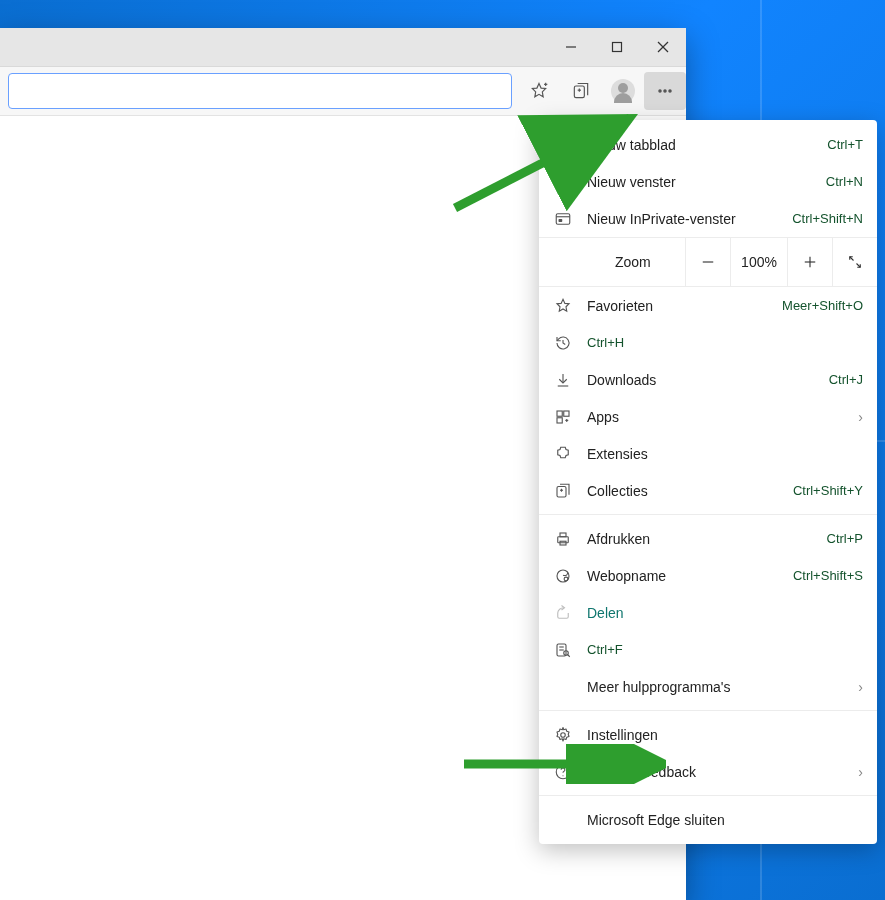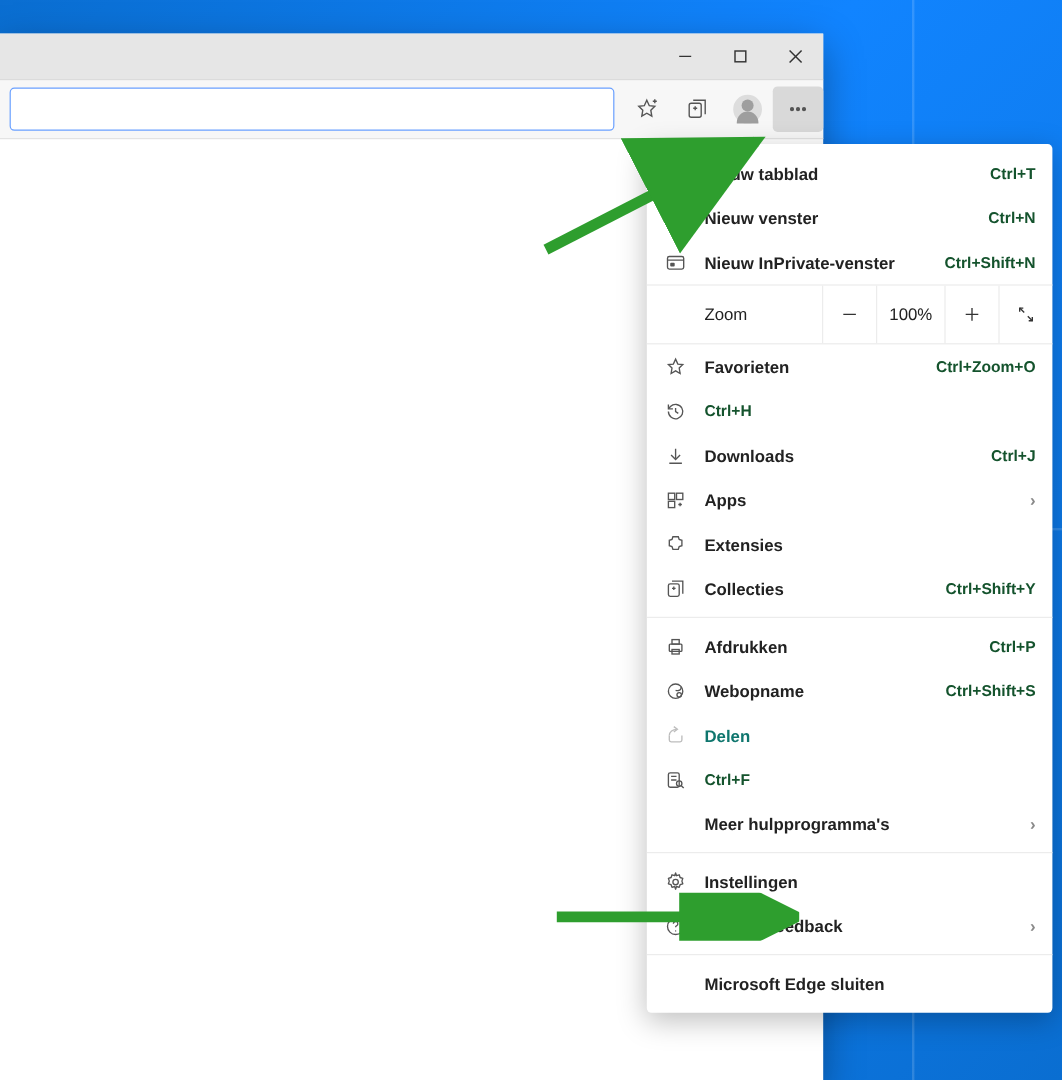--- a/index.html
+++ b/index.html
@@ -25,34 +25,34 @@
     border-radius:4px;color:#555;}
   .toolbtn svg{width:20px;height:20px;stroke:#555;stroke-width:1.4;fill:none;}
   .toolbtn.more{background:#d9d9d9;}
   .avatar{width:24px;height:24px;border-radius:50%;background:#ddd;position:relative;}
   .avatar::before{content:"";position:absolute;left:7px;top:4px;width:10px;height:10px;
     border-radius:50%;background:#9e9e9e;}
   .avatar::after{content:"";position:absolute;left:3px;top:14px;width:18px;height:10px;
     border-radius:10px 10px 0 0;background:#9e9e9e;}
   .menu{position:absolute;right:8px;top:120px;width:338px;background:#fff;
     box-shadow:0 6px 24px rgba(0,0,0,.25);border-radius:4px;padding:6px 0;z-index:5;}
-  .item{height:37px;display:flex;align-items:center;padding:0 14px;gap:14px;font-weight:bold;}
+  .item{height:37px;display:flex;align-items:center;padding:0 14px;gap:14px;}
   .item .ico{width:20px;height:20px;flex:0 0 20px;display:flex;align-items:center;
     justify-content:center;}
   .item .ico svg{width:18px;height:18px;stroke:#555;stroke-width:1.5;fill:none;}
   .item.disabled{color:#0f766e;}
   .item.disabled .ico svg{stroke:#bdbdbd;}
   .item .label{flex:1;white-space:nowrap;}
   .item .shortcut{color:#14532d;font-size:13px;}
   .item .chev{color:#888;}
   .item.indent .ico{visibility:hidden;}
   .divider{height:1px;background:#ececec;margin:5px 0;}
   .zoomrow{height:48px;border-top:1px solid #ececec;border-bottom:1px solid #ececec;
     display:flex;align-items:stretch;}
-  .zoomrow .zlabel{flex:1;display:flex;align-items:center;padding-left:48px;}
+  .zoomrow .zlabel{flex:1;display:flex;align-items:center;padding-left:76px;}
   .zoomrow .zbtn{width:44px;border-left:1px solid #ececec;display:flex;
     align-items:center;justify-content:center;color:#333;}
   .zoomrow .zbtn svg{width:18px;height:18px;stroke:#333;stroke-width:1.5;fill:none;}
   .zoomrow .zval{width:56px;border-left:1px solid #ececec;display:flex;
     align-items:center;justify-content:center;}
   
   .arrow1{position:absolute;left:445px;top:108px;z-index:20;pointer-events:none;}
   .arrow2{position:absolute;left:446px;top:744px;z-index:20;pointer-events:none;}
 </style>
 </head>
@@ -174,21 +174,21 @@
       </span>
     </div>
 
     <div class="item">
       <span class="ico">
         <svg viewBox="0 0 24 24">
             <path d="M12 3l2.5 5.5L20 9l-4 4 1 6-5-3-5 3 1-6-4-4 5.5-.5z"></path>
           </svg>
       </span>
       <span class="label">Favorieten</span>
-      <span class="shortcut">Ctrl+Zoom+O</span>
+      <span class="shortcut">Meer+Shift+O</span>
     </div>
 
     <div class="item">
       <span class="ico">
         <svg viewBox="0 0 24 24">
             <path d="M4 12a8 8 0 1 0 2.3-5.6L4 9"></path>
             <polyline points="4 4 4 9 9 9"></polyline>
             <polyline points="12 8 12 12 15 14"></polyline>
           </svg>
       </span>

